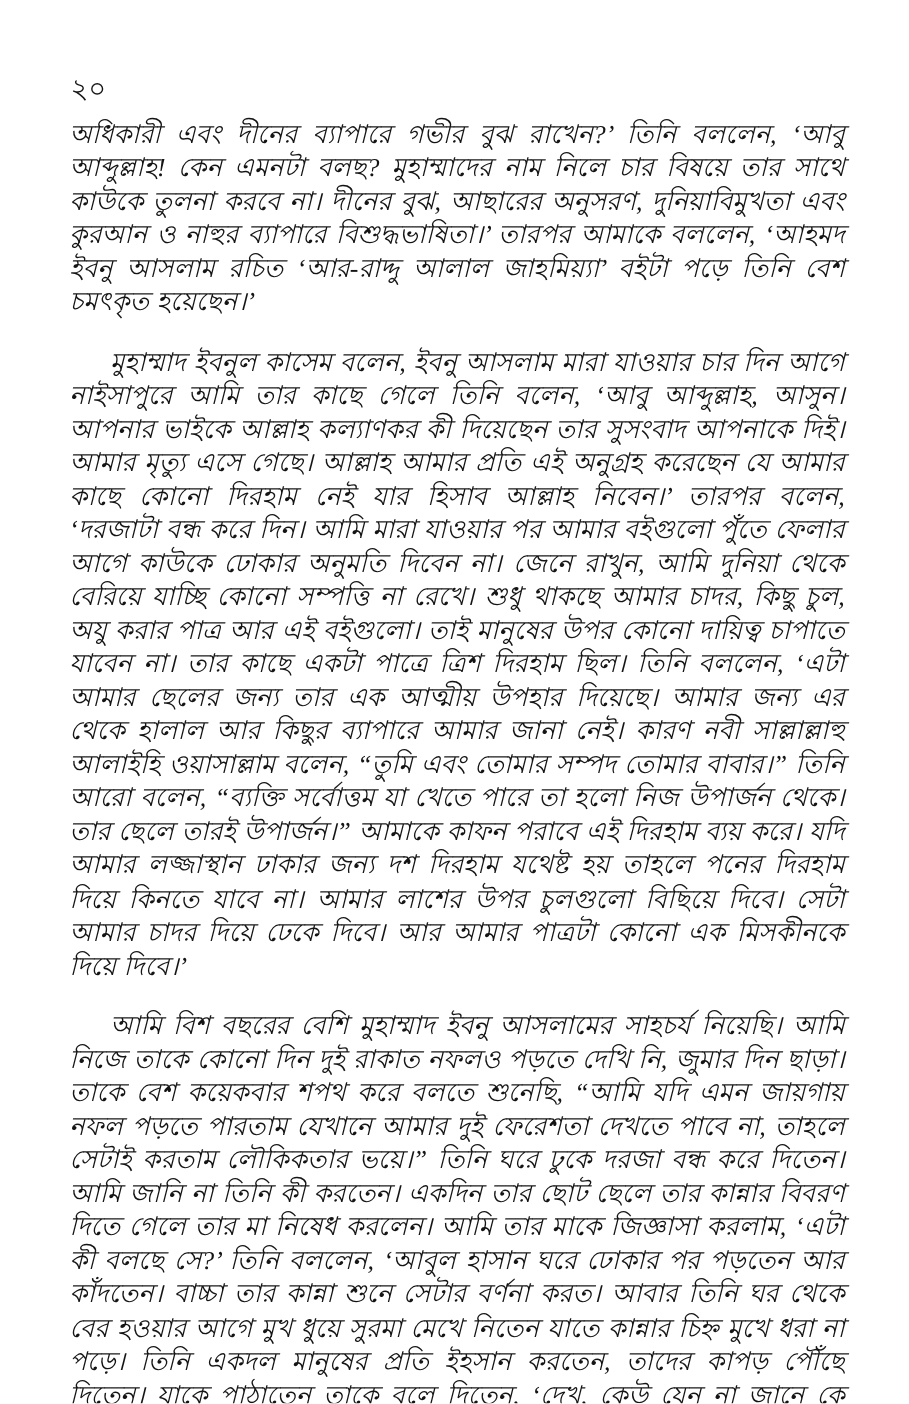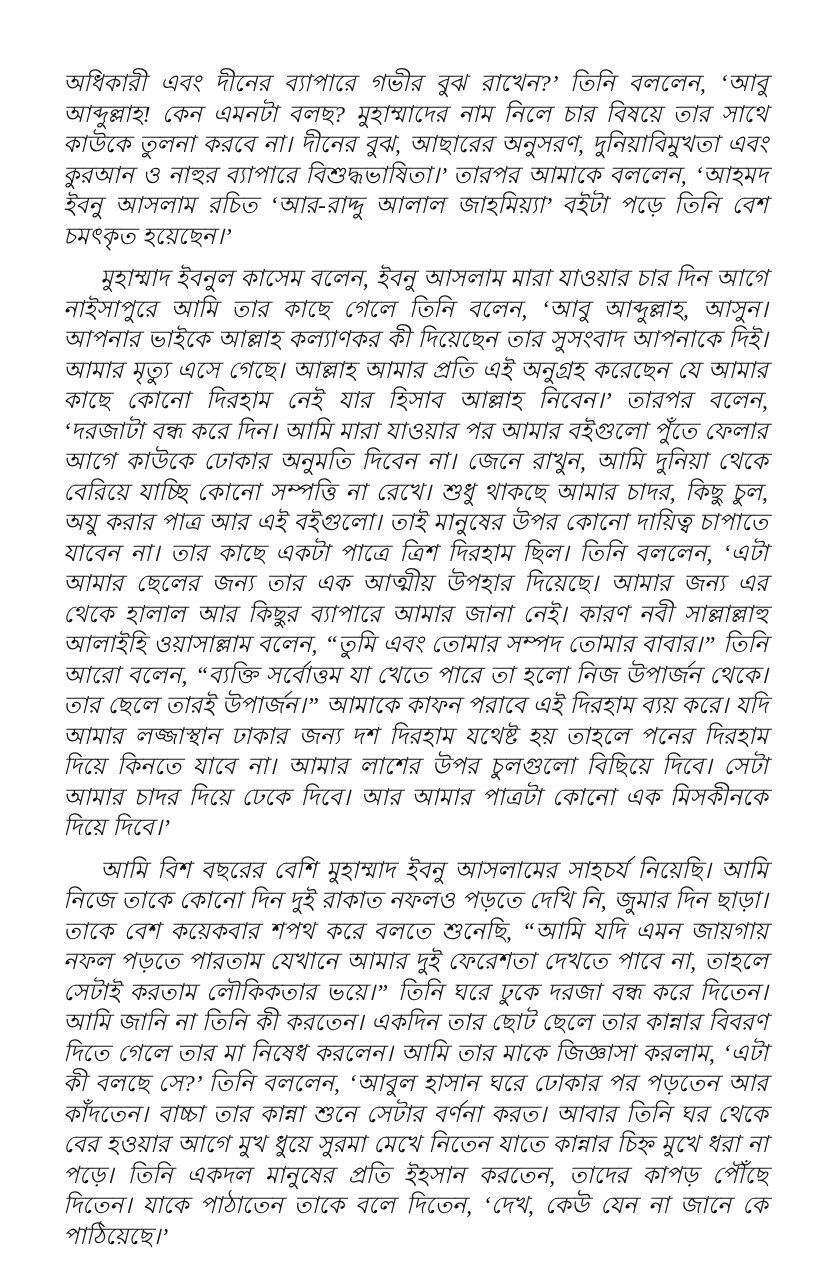--- a/index.html
+++ b/index.html
@@ -32,29 +32,30 @@
     text-align: justify;
     text-justify: inter-word;
     word-spacing: 1px;
   }
   p.para {
     margin: 0;
     padding: 0;
     font-style: italic;
   }
   p.para + p.para {
-    margin-top: 12px;
+    margin-top: 24px;
   }
   p.para.indent {
     text-indent: 37px;
   }
 </style>
 </head>
 <body>
 
 <div class="page">
+  <div class="page-number">২০</div>
 
   <div class="body-text">
     <p class="para no-indent">অধিকারী এবং দীনের ব্যাপারে গভীর বুঝ রাখেন?’ তিনি বললেন, ‘আবু আব্দুল্লাহ! কেন এমনটা বলছ? মুহাম্মাদের নাম নিলে চার বিষয়ে তার সাথে কাউকে তুলনা করবে না। দীনের বুঝ, আছারের অনুসরণ, দুনিয়াবিমুখতা এবং কুরআন ও নাহুর ব্যাপারে বিশুদ্ধভাষিতা।’ তারপর আমাকে বললেন, ‘আহমদ ইবনু আসলাম রচিত ‘আর-রাদ্দু আলাল জাহমিয়্যা’ বইটা পড়ে তিনি বেশ চমৎকৃত হয়েছেন।’</p>
     <p class="para indent">মুহাম্মাদ ইবনুল কাসেম বলেন, ইবনু আসলাম মারা যাওয়ার চার দিন আগে নাইসাপুরে আমি তার কাছে গেলে তিনি বলেন, ‘আবু আব্দুল্লাহ, আসুন। আপনার ভাইকে আল্লাহ কল্যাণকর কী দিয়েছেন তার সুসংবাদ আপনাকে দিই। আমার মৃত্যু এসে গেছে। আল্লাহ আমার প্রতি এই অনুগ্রহ করেছেন যে আমার কাছে কোনো দিরহাম নেই যার হিসাব আল্লাহ নিবেন।’ তারপর বলেন, ‘দরজাটা বন্ধ করে দিন। আমি মারা যাওয়ার পর আমার বইগুলো পুঁতে ফেলার আগে কাউকে ঢোকার অনুমতি দিবেন না। জেনে রাখুন, আমি দুনিয়া থেকে বেরিয়ে যাচ্ছি কোনো সম্পত্তি না রেখে। শুধু থাকছে আমার চাদর, কিছু চুল, অযু করার পাত্র আর এই বইগুলো। তাই মানুষের উপর কোনো দায়িত্ব চাপাতে যাবেন না। তার কাছে একটা পাত্রে ত্রিশ দিরহাম ছিল। তিনি বললেন, ‘এটা আমার ছেলের জন্য তার এক আত্মীয় উপহার দিয়েছে। আমার জন্য এর থেকে হালাল আর কিছুর ব্যাপারে আমার জানা নেই। কারণ নবী সাল্লাল্লাহু আলাইহি ওয়াসাল্লাম বলেন, “তুমি এবং তোমার সম্পদ তোমার বাবার।” তিনি আরো বলেন, “ব্যক্তি সর্বোত্তম যা খেতে পারে তা হলো নিজ উপার্জন থেকে। তার ছেলে তারই উপার্জন।” আমাকে কাফন পরাবে এই দিরহাম ব্যয় করে। যদি আমার লজ্জাস্থান ঢাকার জন্য দশ দিরহাম যথেষ্ট হয় তাহলে পনের দিরহাম দিয়ে কিনতে যাবে না। আমার লাশের উপর চুলগুলো বিছিয়ে দিবে। সেটা আমার চাদর দিয়ে ঢেকে দিবে। আর আমার পাত্রটা কোনো এক মিসকীনকে দিয়ে দিবে।’</p>
     <p class="para indent">আমি বিশ বছরের বেশি মুহাম্মাদ ইবনু আসলামের সাহচর্য নিয়েছি। আমি নিজে তাকে কোনো দিন দুই রাকাত নফলও পড়তে দেখি নি, জুমার দিন ছাড়া। তাকে বেশ কয়েকবার শপথ করে বলতে শুনেছি, “আমি যদি এমন জায়গায় নফল পড়তে পারতাম যেখানে আমার দুই ফেরেশতা দেখতে পাবে না, তাহলে সেটাই করতাম লৌকিকতার ভয়ে।” তিনি ঘরে ঢুকে দরজা বন্ধ করে দিতেন। আমি জানি না তিনি কী করতেন। একদিন তার ছোট ছেলে তার কান্নার বিবরণ দিতে গেলে তার মা নিষেধ করলেন। আমি তার মাকে জিজ্ঞাসা করলাম, ‘এটা কী বলছে সে?’ তিনি বললেন, ‘আবুল হাসান ঘরে ঢোকার পর পড়তেন আর কাঁদতেন। বাচ্চা তার কান্না শুনে সেটার বর্ণনা করত। আবার তিনি ঘর থেকে বের হওয়ার আগে মুখ ধুয়ে সুরমা মেখে নিতেন যাতে কান্নার চিহ্ন মুখে ধরা না পড়ে। তিনি একদল মানুষের প্রতি ইহসান করতেন, তাদের কাপড় পৌঁছে দিতেন। যাকে পাঠাতেন তাকে বলে দিতেন, ‘দেখ, কেউ যেন না জানে কে পাঠিয়েছে।’</p>
   </div>
 </div>
 
 </body></html>

